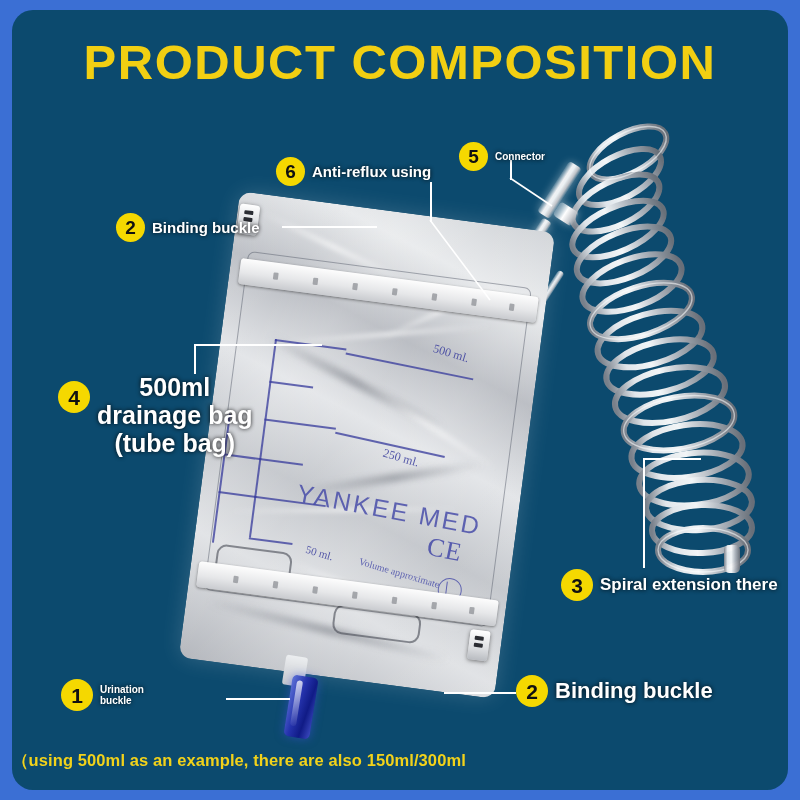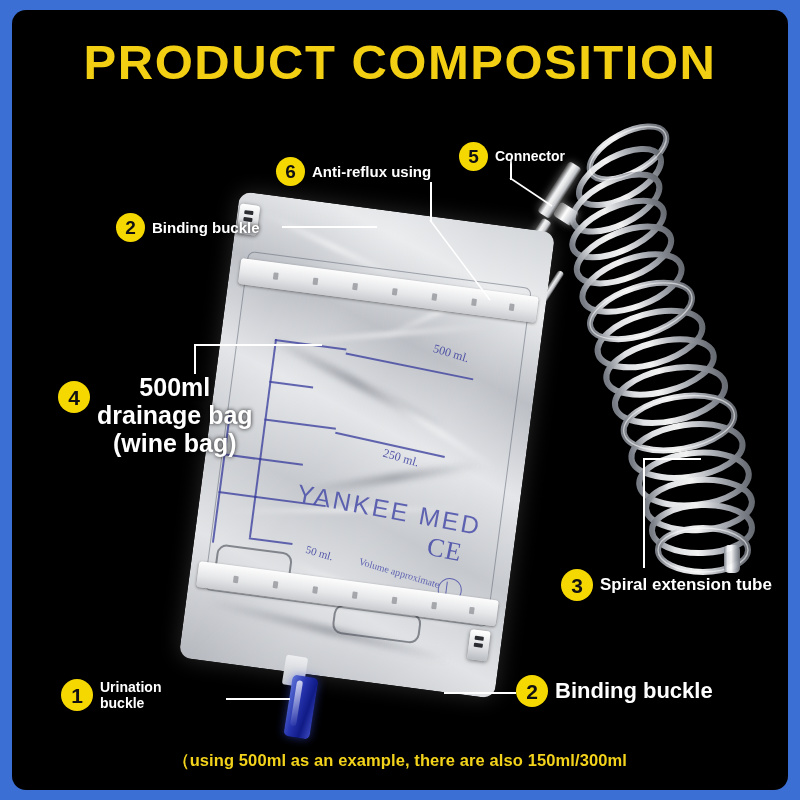--- a/index.html
+++ b/index.html
@@ -5,54 +5,54 @@
   html,body{margin:0;padding:0;background:#000;}
   body{width:800px;height:800px;overflow:hidden;font-family:"Liberation Sans",sans-serif;}
 
   .frame{
     position:relative;width:800px;height:800px;
     background:#3b6fd4;
     box-sizing:border-box;
   }
   .stage{
     position:absolute;left:12px;top:10px;right:12px;bottom:10px;
-    background:#000000;border-radius:14px;overflow:hidden;
+    background:#0c4a6e;border-radius:21px;overflow:hidden;
   }
 
   
   .title{
     position:absolute;left:0;right:0;top:24px;text-align:center;
     color:#f2cf12;font-size:49px;font-weight:bold;letter-spacing:1.5px;
     font-family:"Liberation Sans",sans-serif;
     white-space:nowrap;
   }
 
   
   .caption{
-    position:absolute;left:0;right:0;bottom:18px;text-align:center;
+    position:absolute;left:0;right:0;bottom:18px;text-align:left;
     color:#f2d21a;font-size:16.5px;font-weight:bold;letter-spacing:.1px;
     white-space:nowrap;
   }
 
   
   .callout{position:absolute;display:flex;align-items:center;gap:7px;}
   .badge{
     flex:none;border-radius:50%;
     background:#f5d800;color:#111;
     display:flex;align-items:center;justify-content:center;
     font-weight:bold;line-height:1;
   }
   .badge.sz-m{width:29px;height:29px;font-size:19px;}
   .badge.sz-l{width:32px;height:32px;font-size:21px;}
   .ctext{
     color:#fff;font-weight:bold;line-height:1.15;
     text-shadow:0 0 4px rgba(0,0,0,.9);
     white-space:pre-line;
   }
-  .t13{font-size:14px;}
+  .t13{font-size:10px;}
   .t15{font-size:15px;}
   .t17{font-size:17px;}
   .t22{font-size:22px;}
   .t26{font-size:25px;}
 
   
   .lead{position:absolute;background:#fff;}
   .lead.h{height:1.6px;}
   .lead.v{width:1.6px;}
 
@@ -346,26 +346,26 @@
 
     <div class="callout" style="left:104px;top:203px;">
       <div class="badge sz-m">2</div>
       <div class="ctext t15">Binding buckle</div>
     </div>
 
     <div class="callout" style="left:46px;top:363px;align-items:flex-start;">
       <div class="badge sz-l" style="margin-top:8px;">4</div>
       <div class="ctext t26" style="text-align:center;line-height:1.12;">500ml
 drainage bag
-(wine bag)</div>
+(tube bag)</div>
     </div>
 
     <div class="callout" style="left:549px;top:559px;">
       <div class="badge sz-l">3</div>
-      <div class="ctext t17">Spiral extension tube</div>
+      <div class="ctext t17">Spiral extension there</div>
     </div>
 
     <div class="callout" style="left:504px;top:665px;">
       <div class="badge sz-l">2</div>
       <div class="ctext t22">Binding buckle</div>
     </div>
 
     <div class="callout" style="left:49px;top:669px;">
       <div class="badge sz-l">1</div>
       <div class="ctext t13">Urination

